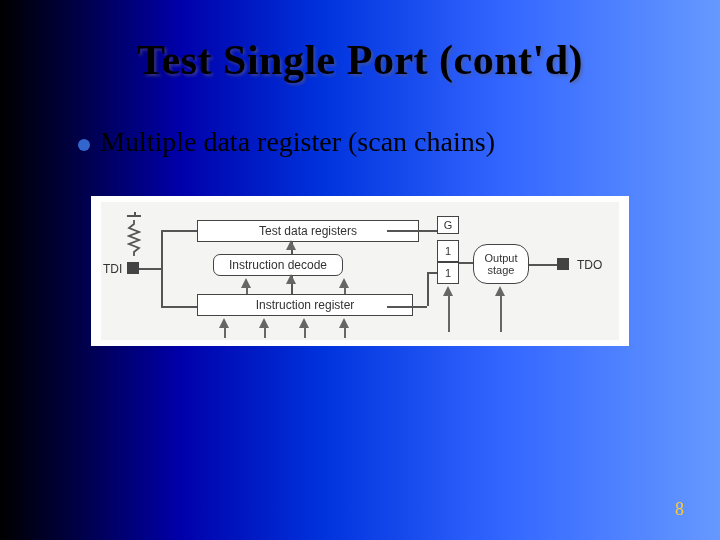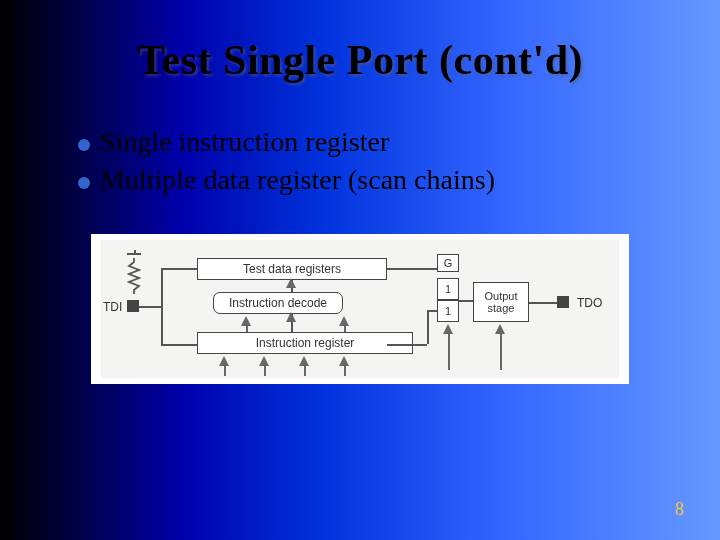--- a/index.html
+++ b/index.html
@@ -100,24 +100,20 @@
   }
 </style>
 </head>
 <body>
 
 <h1 class="title">Test Single Port (cont'd)</h1>
 
 <div class="bullets">
   <div class="bullet-row">
     <div class="dot"></div>
-    <div class="bullet-text">Single instruction register</div>
-  </div>
-  <div class="bullet-row">
-    <div class="dot"></div>
     <div class="bullet-text">Multiple data register (scan chains)</div>
   </div>
 </div>
 
 <div class="diagram-wrap">
   <div class="diagram-inner">
 
     <span class="lbl" style="left:2px; top:60px;">TDI</span>
     <div class="pad" style="left:26px; top:60px;"></div>
     <div class="resistor" style="left:26px; top:18px;">
@@ -126,41 +122,41 @@
         </svg>
     </div>
     <div class="hline" style="left:26px; top:13px; width:14px;"></div>
     <div class="vline" style="left:33px; top:10px; height:4px;"></div>
 
     <div class="hline" style="left:38px; top:66px; width:22px;"></div>
     <div class="vline" style="left:60px; top:28px; height:76px;"></div>
     <div class="hline" style="left:60px; top:28px; width:36px;"></div>
     <div class="hline" style="left:60px; top:104px; width:36px;"></div>
 
-    <div class="blk" style="left:96px; top:18px; width:190px; height:22px;">Test data registers</div>
+    <div class="blk" style="left:96px; top:18px; width:222px; height:22px;">Test data registers</div>
     <div class="blk" style="left:112px; top:52px; width:130px; height:22px;border-radius:7px;">Instruction decode</div>
     <div class="blk" style="left:96px; top:92px; width:216px; height:22px;">Instruction register</div>
 
     <div class="vline" style="left:190px; top:40px; height:12px;"></div>
     <div class="arrow-up" style="left:185px; top:38px;"></div>
 
     <div class="vline" style="left:190px; top:74px; height:18px;"></div>
     <div class="arrow-up" style="left:185px; top:72px;"></div>
 
     <div class="hline" style="left:286px; top:28px; width:50px;"></div>
     <div class="hline" style="left:286px; top:104px; width:40px;"></div>
     <div class="vline" style="left:326px; top:70px; height:34px;"></div>
     <div class="hline" style="left:326px; top:70px; width:10px;"></div>
 
     <div class="blk" style="left:336px; top:14px; width:22px; height:18px; font-size:11px;">G</div>
     <div class="blk" style="left:336px; top:38px; width:22px; height:22px; font-size:11px;">1</div>
     <div class="blk" style="left:336px; top:60px; width:22px; height:22px; font-size:11px;">1</div>
 
     <div class="hline" style="left:358px; top:60px; width:14px;"></div>
-    <div class="blk" style="left:372px; top:42px; width:56px; height:40px; font-size:11px; line-height:1.1; text-align:center; white-space:pre;">Output
+    <div class="blk" style="left:372px; top:42px; width:56px; height:40px; font-size:11px; line-height:1.1; text-align:center; white-space:pre;border-radius:14px;">Output
 stage</div>
 
     <div class="hline" style="left:428px; top:62px; width:28px;"></div>
     <div class="pad" style="left:456px; top:56px;"></div>
     <span class="lbl" style="left:476px; top:56px;">TDO</span>
 
     <div class="arrow-up" style="left:118px; top:116px;"></div>
     <div class="arrow-stem" style="left:123px; top:126px; height:10px;"></div>
     <div class="arrow-up" style="left:158px; top:116px;"></div>
     <div class="arrow-stem" style="left:163px; top:126px; height:10px;"></div>

